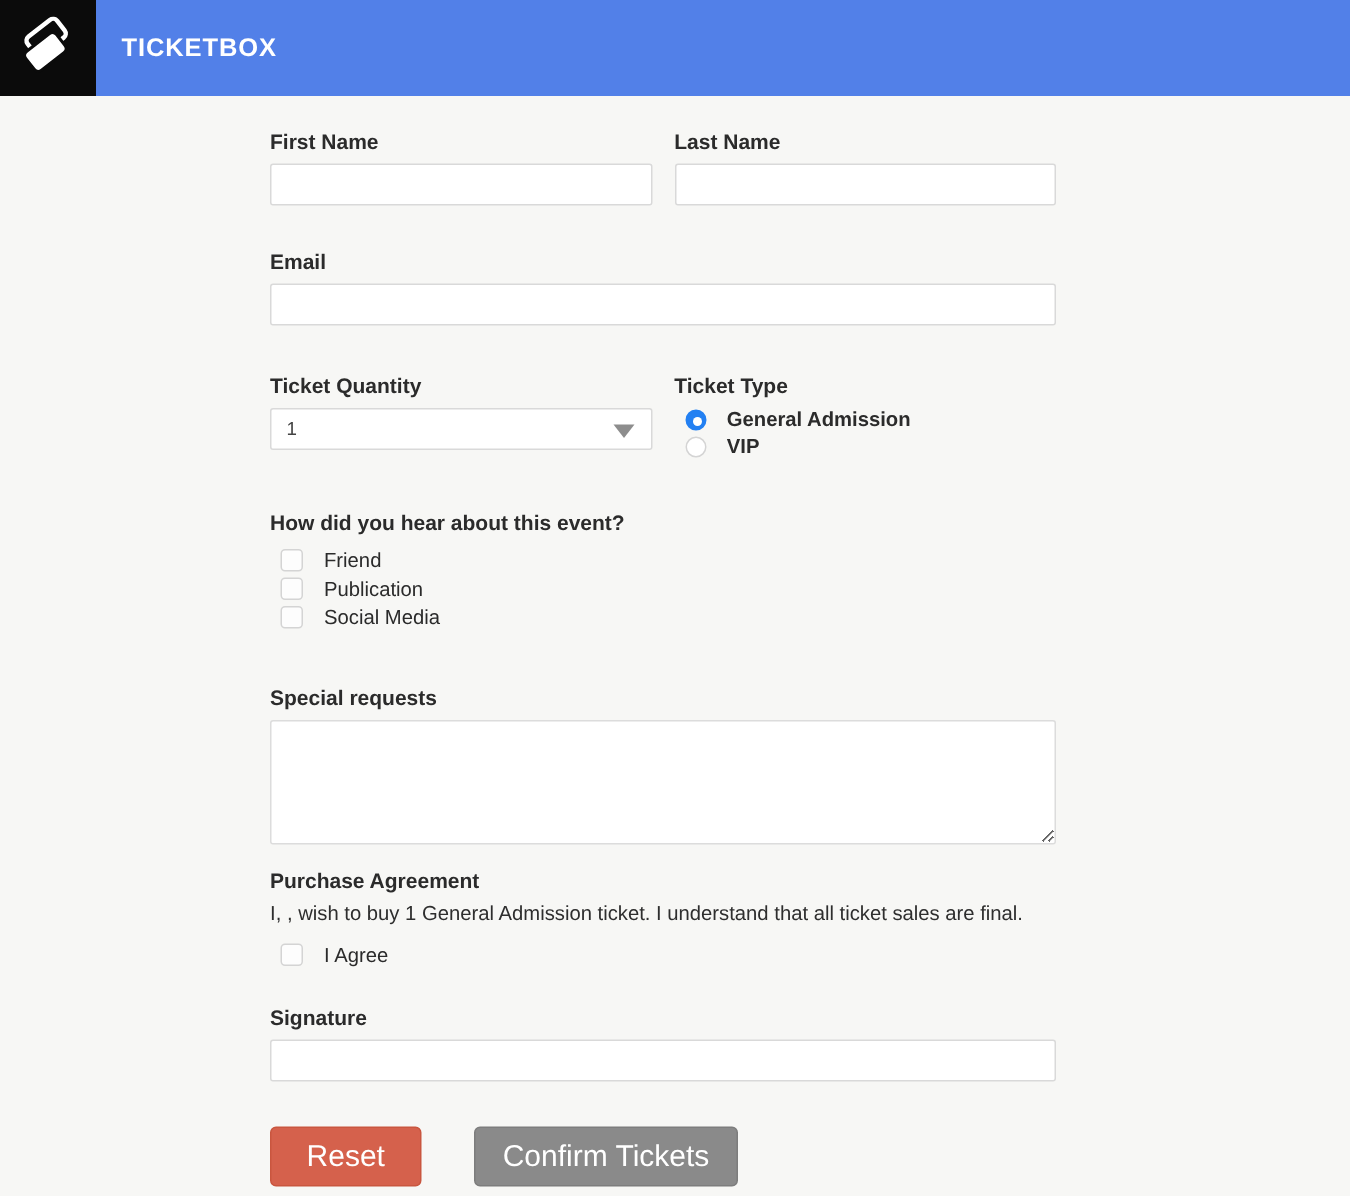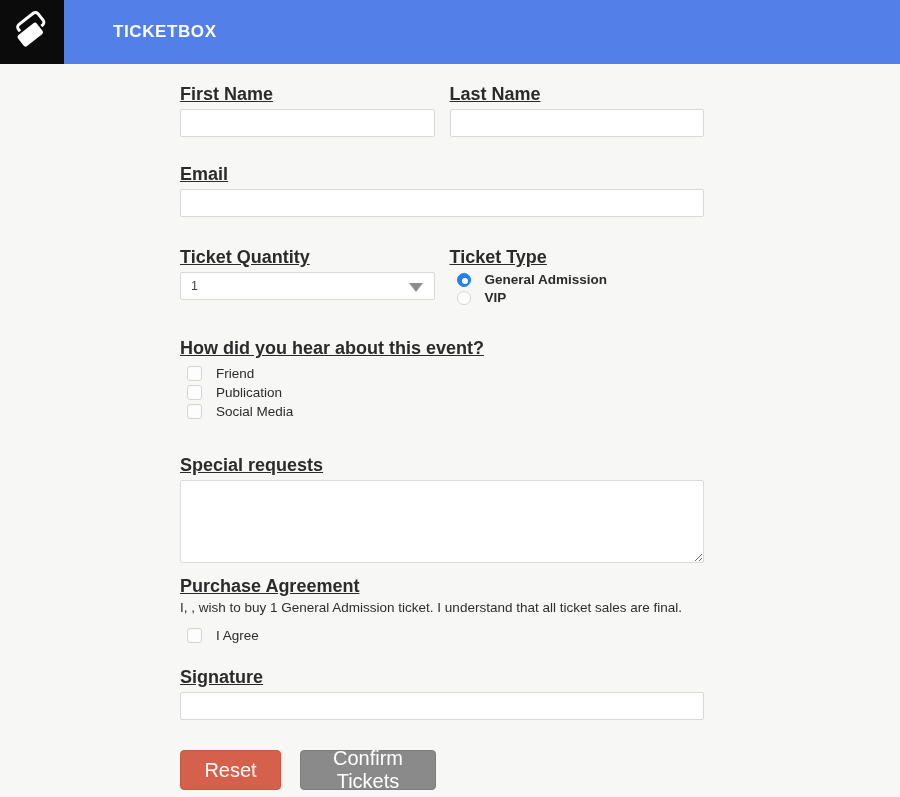--- a/index.html
+++ b/index.html
@@ -5,34 +5,34 @@
   * { margin:0; padding:0; box-sizing:border-box; }
   html,body { width:900px; }
   body {
     background:#f7f7f5;
     font-family:"Liberation Sans", sans-serif;
     color:#2b2b2b;
     height:797px;
     overflow:hidden;
   }
   
-  .header { display:flex; align-items:stretch; height:64px; background:#5280e8;gap:32px; }
+  .header { display:flex; align-items:stretch; height:64px; background:#5280e8; }
   .logo {
     width:64px; height:64px; background:#0b0b0b; flex:0 0 64px;
     display:flex; align-items:center; justify-content:center;
   }
   .app-title {
     color:#ffffff; font-weight:bold; font-size:17px; letter-spacing:.6px;
     align-self:center; padding-left:17px;
   }
   
   .form-wrap { width:524px; margin-left:180px; padding-top:23px; }
   .field-label {
-    display:block; font-weight:bold; font-size:18px; color:#2b2b2b;
-    margin-bottom:8px; line-height:14px;text-decoration:underline;
+    display:block; font-weight:bold; font-size:14px; color:#2b2b2b;
+    margin-bottom:8px; line-height:14px;
   }
   .two-col { display:flex; gap:15px; }
   .col { flex:1 1 0; }
   .text-input {
     width:100%; height:28px; background:#ffffff;
     border:1px solid #d9d9d9; border-radius:2px;
     font-family:"Liberation Sans", sans-serif; font-size:13px; color:#2b2b2b;
     padding:0 9px; outline:none;
   }
   .sect { margin-top:30px; }
@@ -79,21 +79,21 @@
   
   .agreement-text { font-size:13.5px; color:#2e2e2e; margin:-2px 0 11px 0; line-height:18px; }
   
   .btn-row { margin-top:30px; display:flex; gap:18px; }
   .btn {
     height:40px; border-radius:4px; color:#ffffff; font-size:20px;
     font-family:"Liberation Sans", sans-serif; cursor:pointer;
     display:flex; align-items:center; justify-content:center;
   }
   .btn-reset { width:101px; background:#d5614c; border:1px solid #c9563f; }
-  .btn-confirm { width:136px; background:#8a8a8a; border:1px solid #7d7d7d; margin-left:1px; }
+  .btn-confirm { width:176px; background:#8a8a8a; border:1px solid #7d7d7d; margin-left:17px; }
 </style>
 </head>
 <body>
 
 <div class="header">
   <div class="logo">
     <svg width="42" height="42" viewBox="0 0 42 42">
       <g transform="rotate(-38 21 21)">
         <rect x="12" y="7" width="25" height="15" rx="3.5" fill="none" stroke="#ffffff" stroke-width="3"></rect>
         <rect x="5" y="14" width="26" height="16" rx="3.5" fill="#ffffff" stroke="#0b0b0b" stroke-width="2"></rect>

